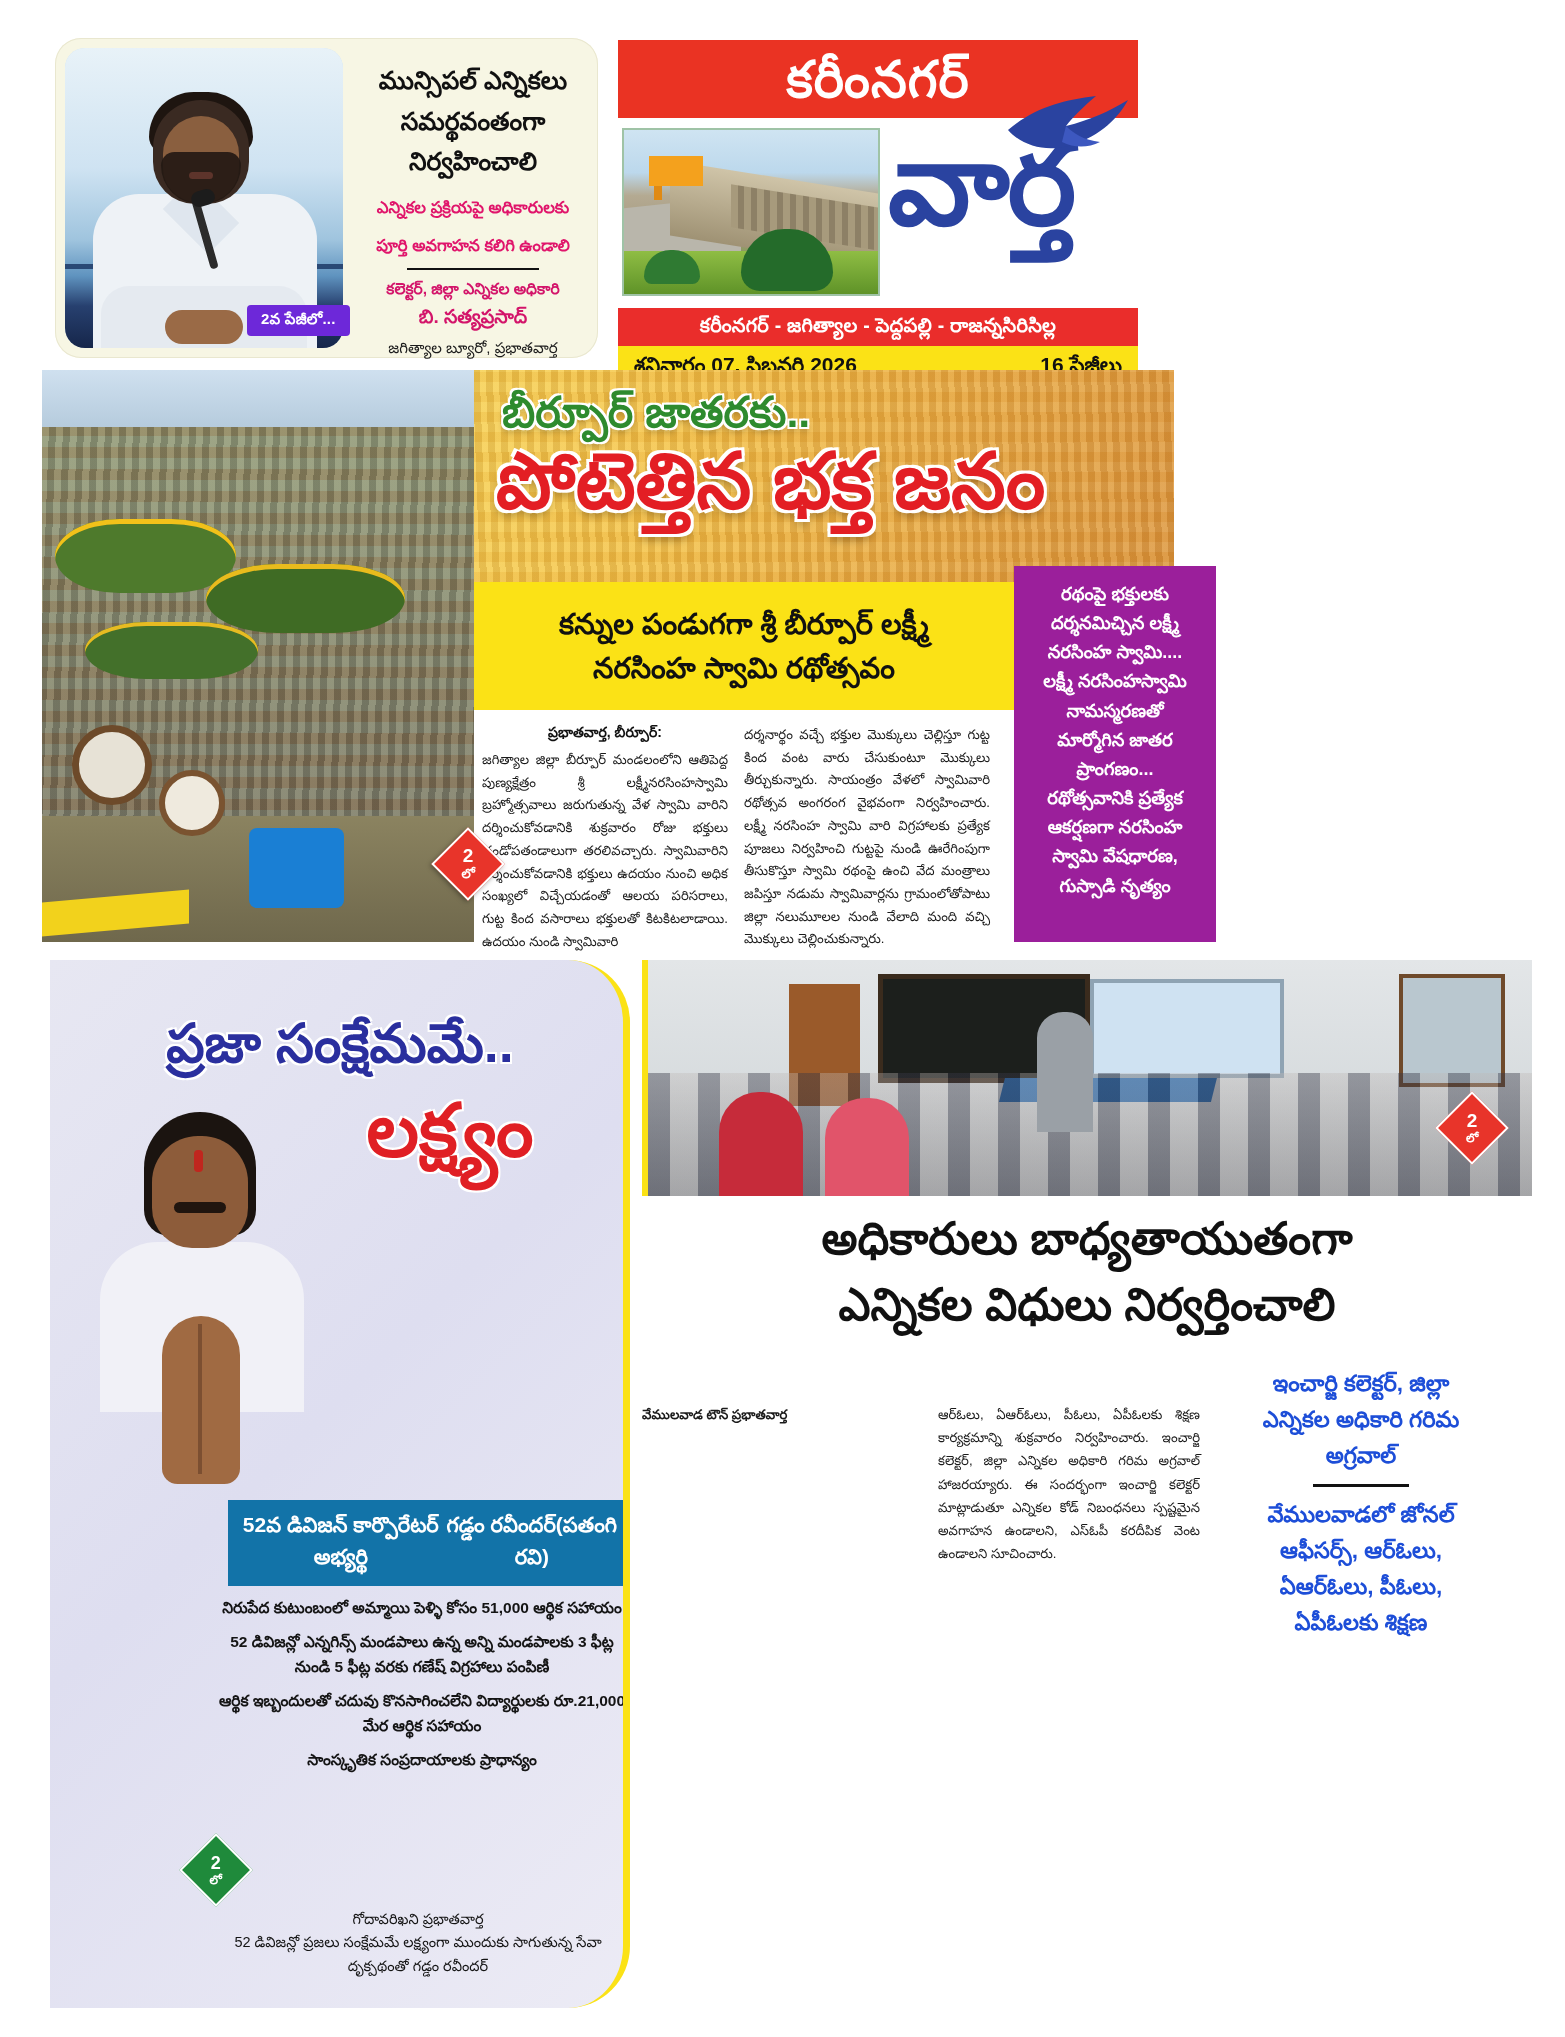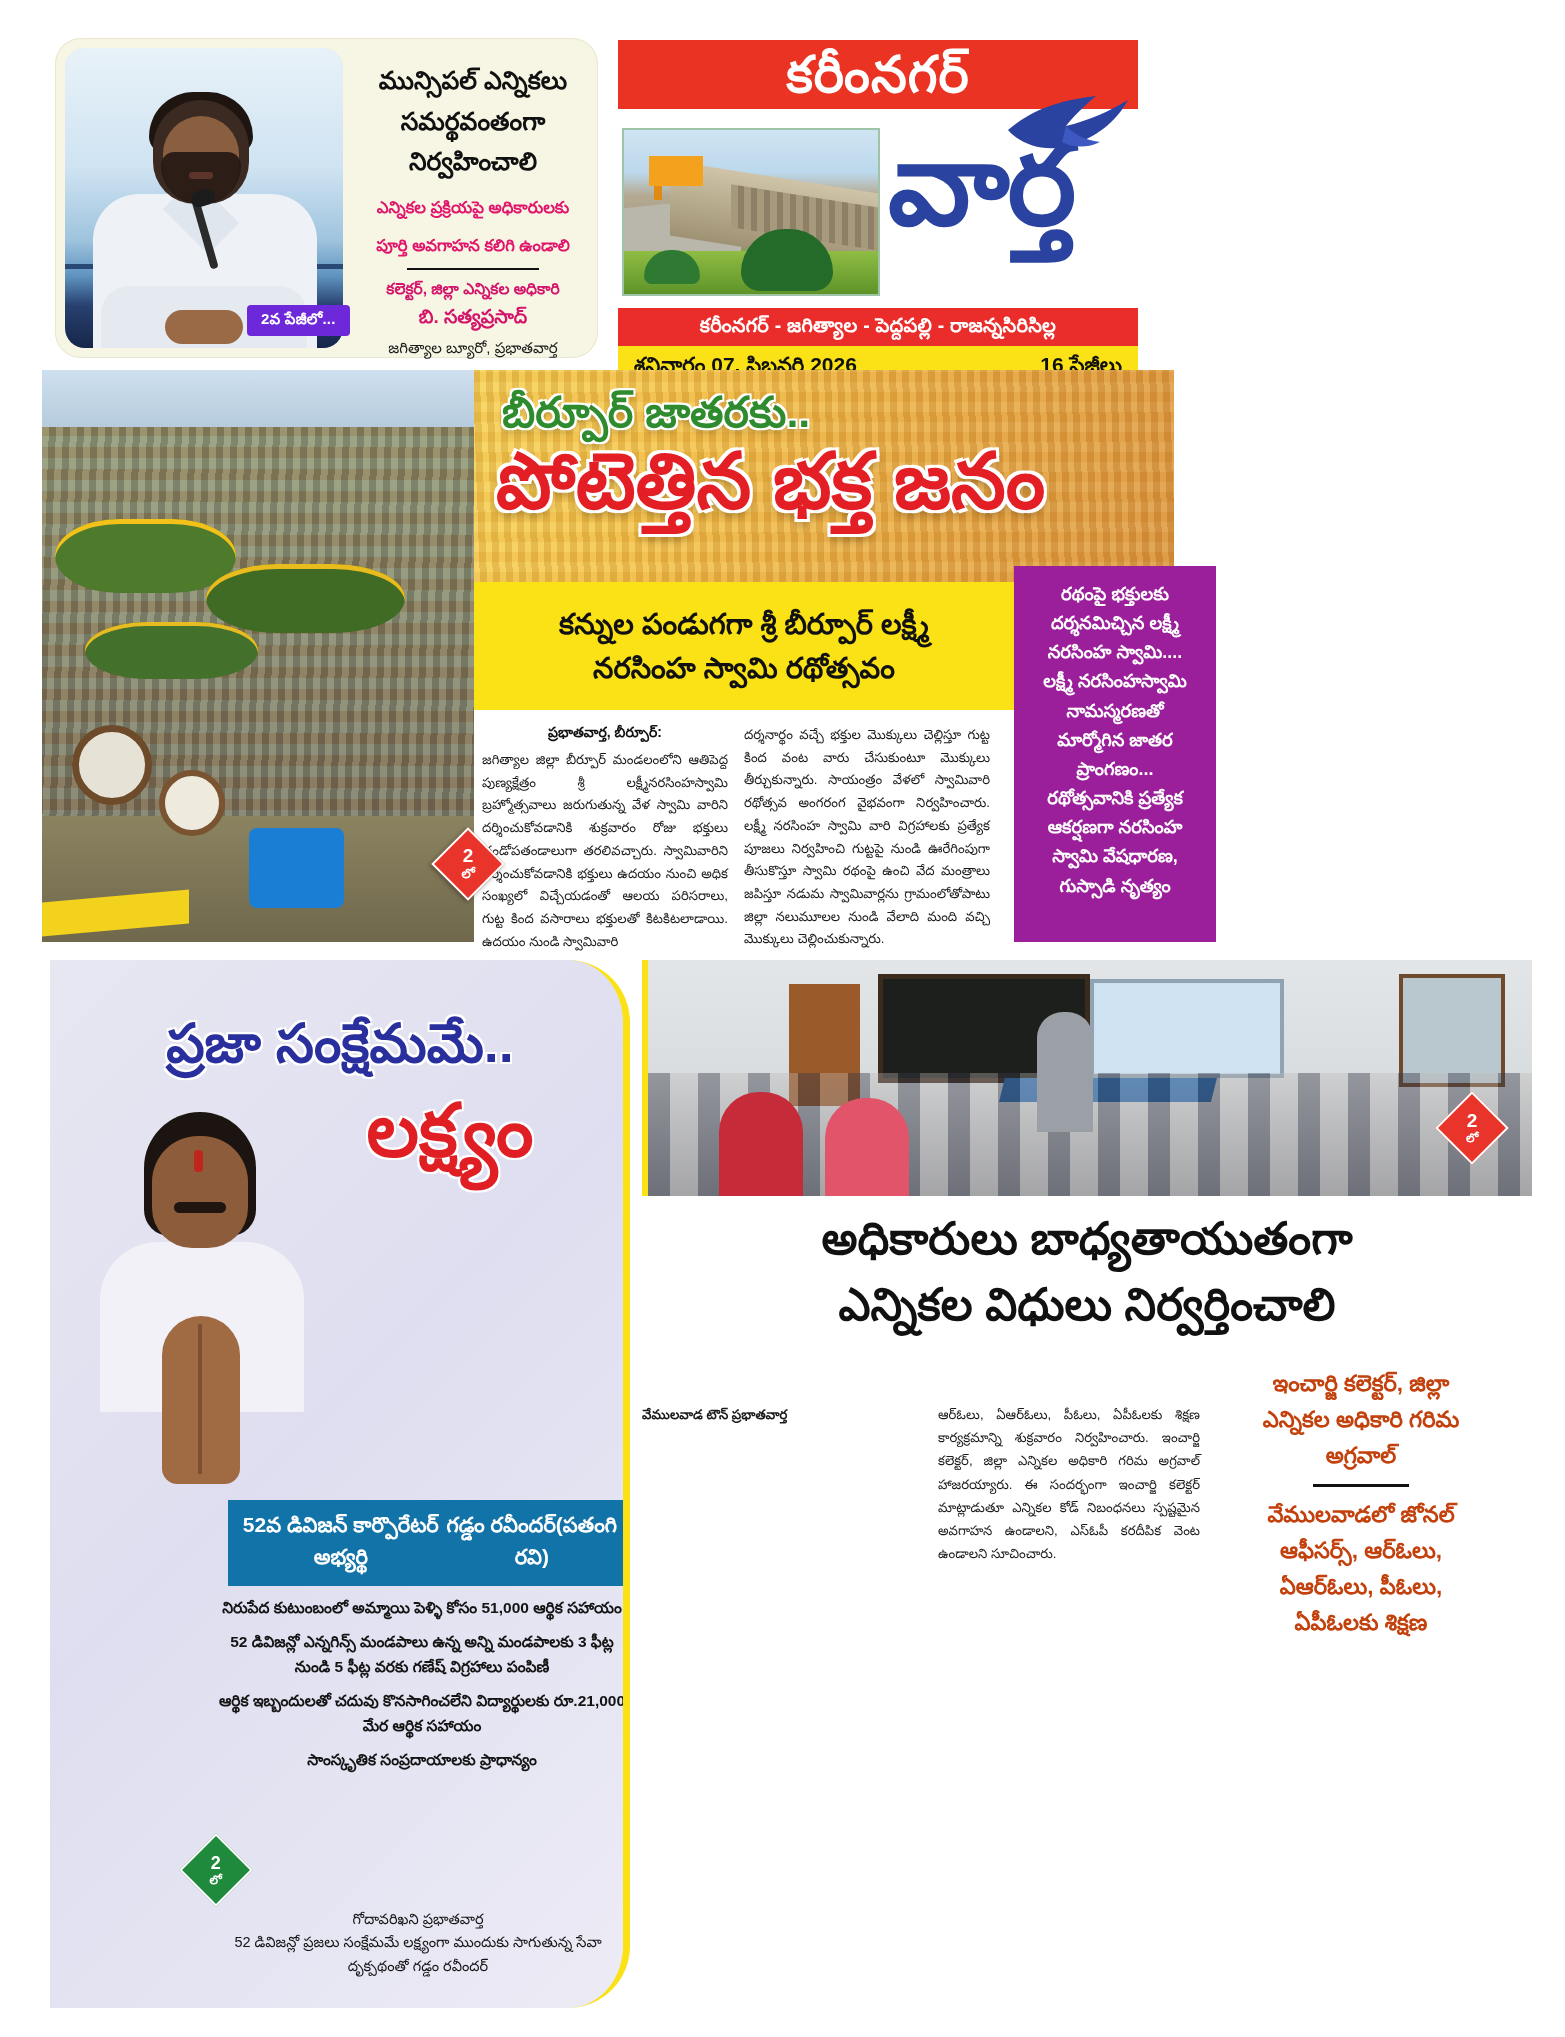--- a/index.html
+++ b/index.html
@@ -47,21 +47,21 @@
   .tt-h { font-size:25px; line-height:1.62; font-weight:bold; color:#111; }
   .tt-sub { margin-top:12px; font-size:16.5px; line-height:1.62; font-weight:bold; color:#e0156b; }
   .tt-rule { width:132px; height:2.5px; background:#111; margin:9px auto 7px; }
   .tt-desig { font-size:15.5px; line-height:1.58; font-weight:bold; color:#d3146a; }
   .tt-name { font-size:19px; font-weight:bold; color:#d3146a; margin-top:4px;}
   .tt-bureau { font-size:15px; color:#1b1b1b; margin-top:7px; }
 
   
   .masthead { position:absolute; left:618px; top:40px; width:520px; height:320px; }
   .mh-red {
-    position:absolute; left:0; top:0; width:520px; height:69px; background:#ea3323;
+    position:absolute; left:0; top:0; width:520px; height:78px; background:#ea3323;
     display:flex; align-items:center; justify-content:center;
   }
   .mh-red span { color:#fff; font-size:51px; font-weight:bold; letter-spacing:1px; line-height:1; }
   .mh-photo {
     position:absolute; left:4px; top:88px; width:258px; height:168px;
     background:linear-gradient(#cfe4f2 0%, #bcd8ec 26%, #b4aa92 40%, #a79a80 62%, #7f9b52 80%, #6d9b3d 100%);
     border:2px solid #9fc3a6; overflow:hidden;
   }
   .dam-body { position:absolute; left:18%; top:30%; width:92%; height:46%;
     background:linear-gradient(#cfc4a8,#9f9274); transform:skewY(9deg); }
@@ -213,21 +213,21 @@
   .story-badge i b { display:block; font-size:19px; }
   .story-head {
     position:absolute; left:0; top:246px; width:890px; text-align:center;
   }
   .story-head div { font-size:45px; font-weight:bold; color:#111; line-height:1.46; }
   .story-body { position:absolute; left:0; top:406px; width:890px; display:flex; gap:20px; }
   .sb-col { width:262px;margin-top:37px; }
   .sb-col p { font-size:13.2px; line-height:1.76; color:#1a1a1a; text-align:justify; }
   .sb-col.lead { width:276px; }
   .sb-right { width:282px; text-align:center; }
-  .sb-right .hl { font-size:22.5px; font-weight:bold; line-height:1.6; color:#c2410c; }
+  .sb-right .hl { font-size:22.5px; font-weight:bold; line-height:1.6; color:#1d4ed8; }
   .sb-right .rule { width:96px; height:2.5px; background:#111; margin:10px auto; }
   .sb-dateline { font-weight:bold; }
 </style>
 </head>
 <body>
 
 <div class="page">
 
   <div class="top-strip">
 

